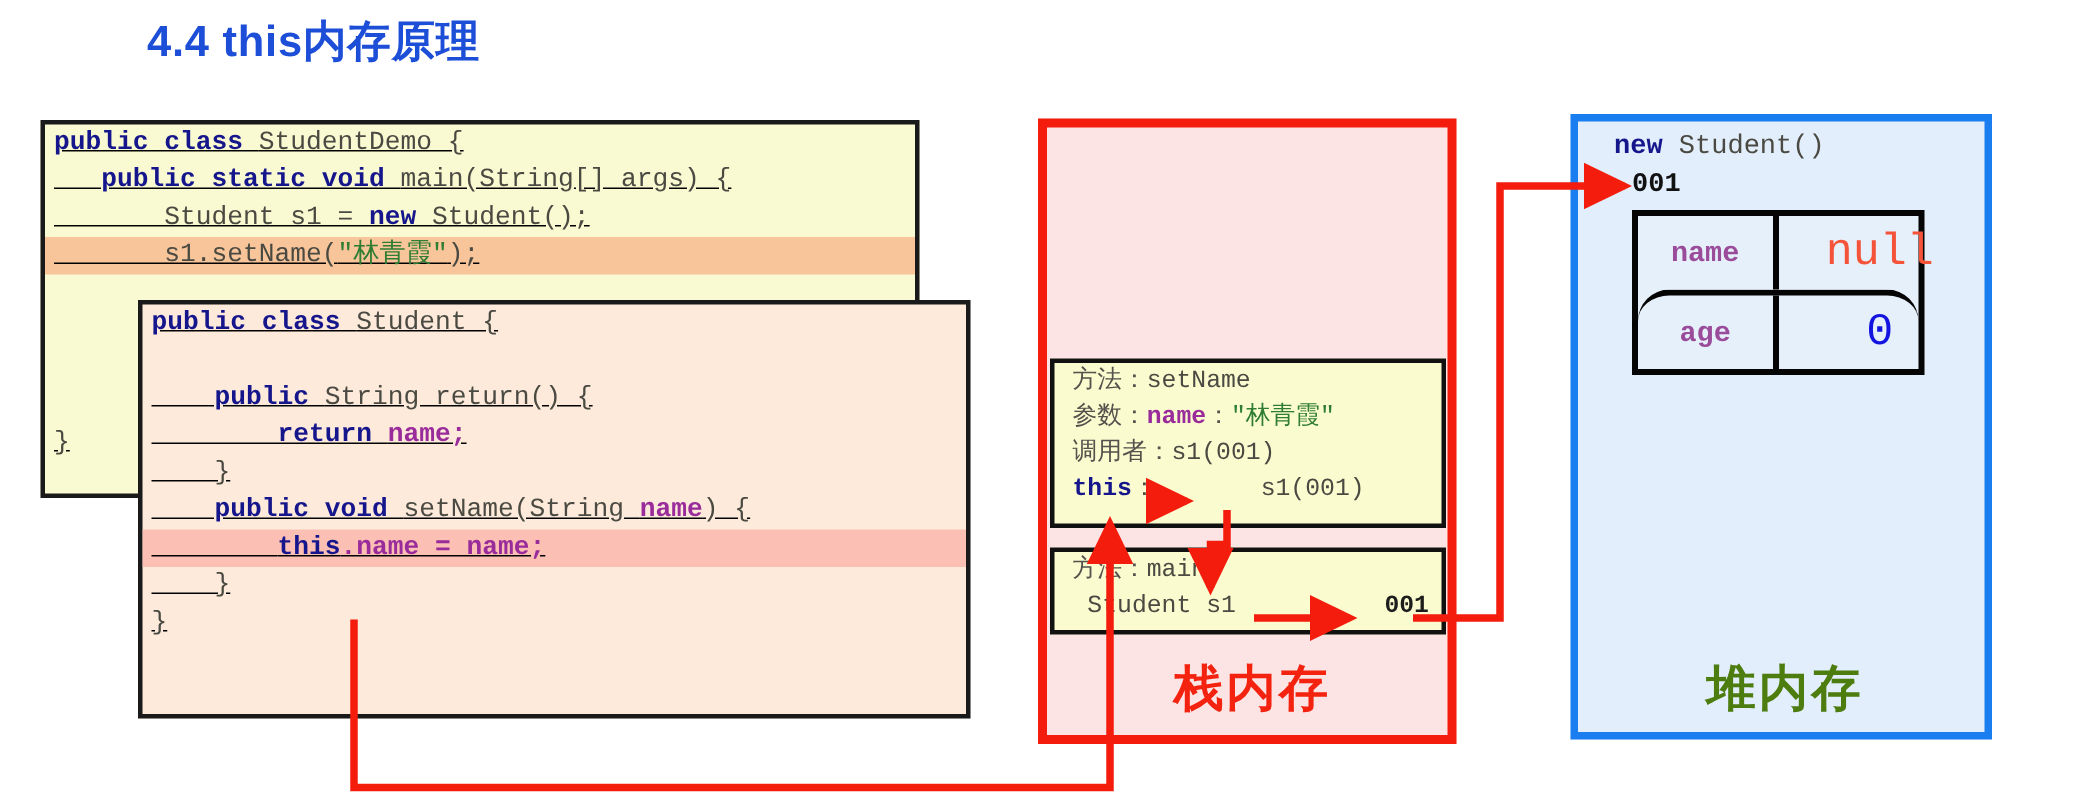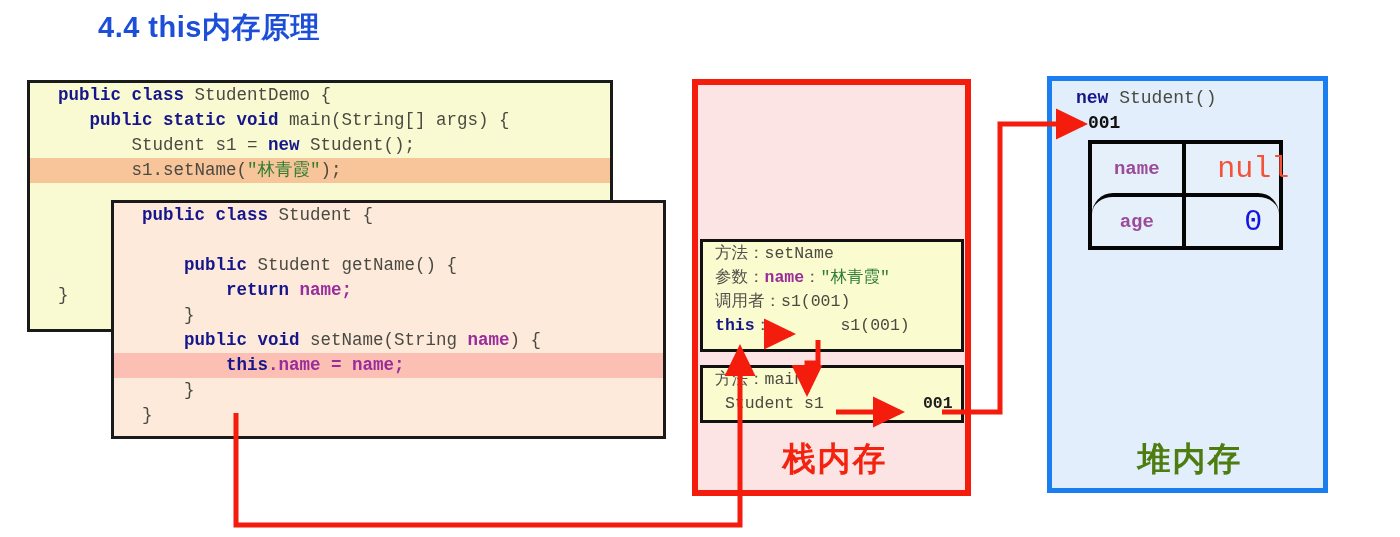--- a/index.html
+++ b/index.html
@@ -27,29 +27,29 @@
     line-height:25px;
     box-sizing:border-box;
     overflow:hidden;
   }
   #code-demo{
     left:27px;top:80px;width:586px;height:252px;
     background:#fafad2;
     z-index:2;
   }
   #code-student{
-    left:92px;top:200px;width:555px;height:239px;
+    left:92px;top:200px;width:555px;height:279px;
     background:#fdeadb;
     z-index:3;
-    margin-left:19px;
   }
   .codebox .ln{
     white-space:pre;
     height:25px;
-    padding-left:28px;
+    padding-left:6px;
+    text-decoration:underline;
   }
   .codebox .ln.hl-orange{background:#f8c49a;}
   .codebox .ln.hl-pink{background:#fbbfb4;}
   .kw{color:#16168c;font-weight:bold;}
   .pl{color:#4a4a42;}
   .fld{color:#9a2b9a;font-weight:bold;}
   .str{color:#2e7d32;}
 
   
   #stack-box{
@@ -136,21 +136,21 @@
       <div class="ln"><span class="pl"></span></div>
       <div class="ln"><span class="pl"></span></div>
       <div class="ln"><span class="pl"></span></div>
       <div class="ln"><span class="pl"></span></div>
       <div class="ln"><span class="pl">}</span></div>
     </div>
 
   <div class="codebox" id="code-student">
       <div class="ln"><span class="kw">public class </span><span class="pl">Student {</span></div>
       <div class="ln"><span class="pl"></span></div>
-      <div class="ln"><span class="kw">    public </span><span class="pl">Student getName() {</span></div>
+      <div class="ln"><span class="kw">    public </span><span class="pl">String return() {</span></div>
       <div class="ln"><span class="kw">        return </span><span class="fld">name;</span></div>
       <div class="ln"><span class="pl">    }</span></div>
       <div class="ln"><span class="kw">    public void </span><span class="pl">setName(String </span><span class="fld">name</span><span class="pl">) {</span></div>
       <div class="ln hl-pink"><span class="pl">        </span><span class="kw">this</span><span class="fld">.name = name;</span></div>
       <div class="ln"><span class="pl">    }</span></div>
       <div class="ln"><span class="pl">}</span></div>
     </div>
 
   <div id="stack-box"></div>
 

